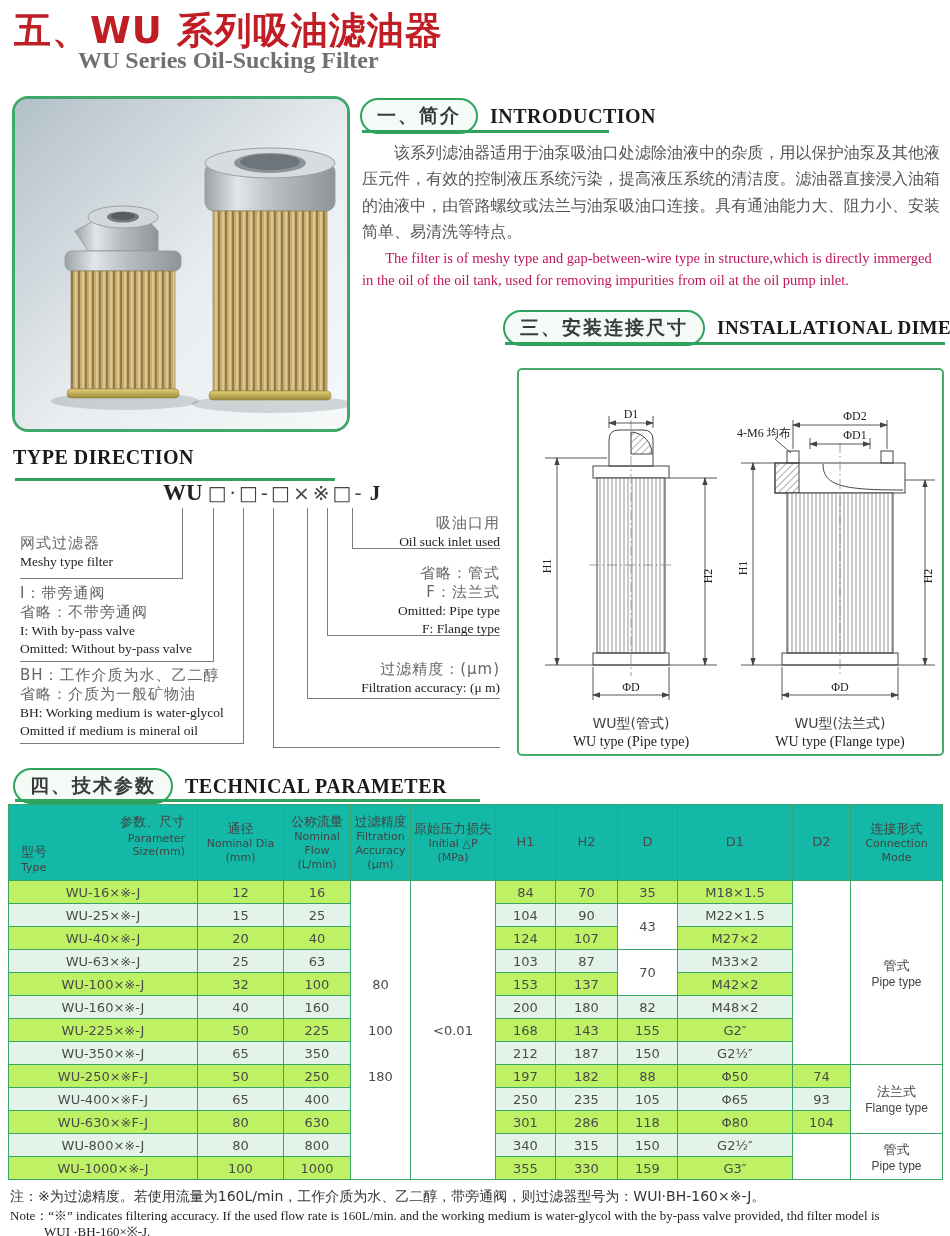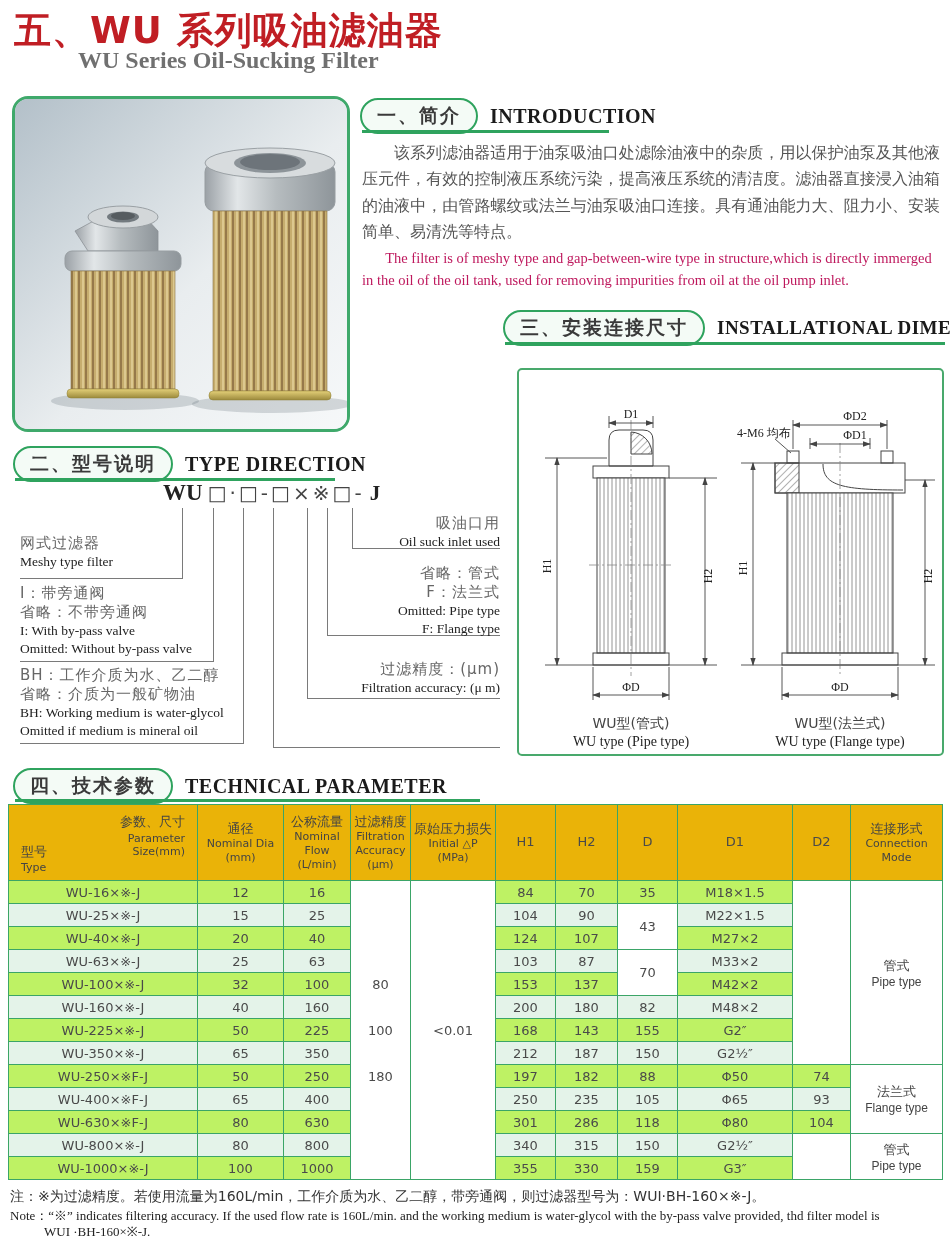--- a/index.html
+++ b/index.html
@@ -50,21 +50,21 @@
   .lab .zh { display:block; font-size:15px; color:#666; letter-spacing:1px; }
   .lab .en { display:block; font-size:13.5px; color:#222;
              font-family:"Liberation Serif","DejaVu Serif",serif; }
   .lab-r { text-align:right; }
 
   
   table.tech { position:absolute; left:8px; top:804px; width:934px; border-collapse:collapse;
                table-layout:fixed; font-size:13px; color:#4a4a4a; }
   table.tech td { border:1px solid #3ba567; text-align:center; vertical-align:middle;
                   height:23px; padding:0; overflow:hidden; }
-  tr.hd td { height:76px; background:#eab308; line-height:1.25; }
+  tr.hd td { height:76px; background:#14b8a6; line-height:1.25; }
   .hz { display:block; font-size:13px; color:#444; }
   .he { display:block; font-size:11px; color:#444; }
   tr.g td { background:#e4f3e9; }
   tr.w td { background:#bef264; }
   td.mrg { background:#fff !important; }
   td.tL { text-align:left; padding-left:26px; }
   td.diag { position:relative; background:#e7f5ec;
     background-image:linear-gradient(to bottom right, transparent 49.5%, #3ba567 49.5%, #3ba567 50.6%, transparent 50.6%); }
   td.diag span { position:absolute; }
   .ps-zh { top:9px;  right:12px; font-size:13px; color:#444; }
@@ -241,21 +241,20 @@
       <text class="dwg-lab" x="2" y="29">4-M6 均布</text>
       <text class="dwg-lab" x="12" y="160" text-anchor="middle" transform="rotate(-90 12 160)">H1</text>
       <text class="dwg-lab" x="197" y="168" text-anchor="middle" transform="rotate(-90 197 168)">H2</text>
       <text class="dwg-lab" x="105" y="283" text-anchor="middle">ΦD</text>
       <text class="dwg-cap-zh" x="105" y="320" text-anchor="middle">WU型(法兰式)</text>
       <text class="dwg-cap-en" x="105" y="338" text-anchor="middle">WU type (Flange type)</text>
     </svg>
   </div>
 
   <div class="sec-head" style="left:13px; top:446px;">
-    <span class="pill">二、型号说明</span>
     <span class="sec-en">TYPE DIRECTION</span>
   </div>
   <div class="underline" style="left:15px; top:478px; width:320px;"></div>
 
   <div class="model-code">
     <span class="mp">WU</span>
     <span class="mm">□·□-□×※□-</span>
     <span class="ms">J</span>
   </div>
 

